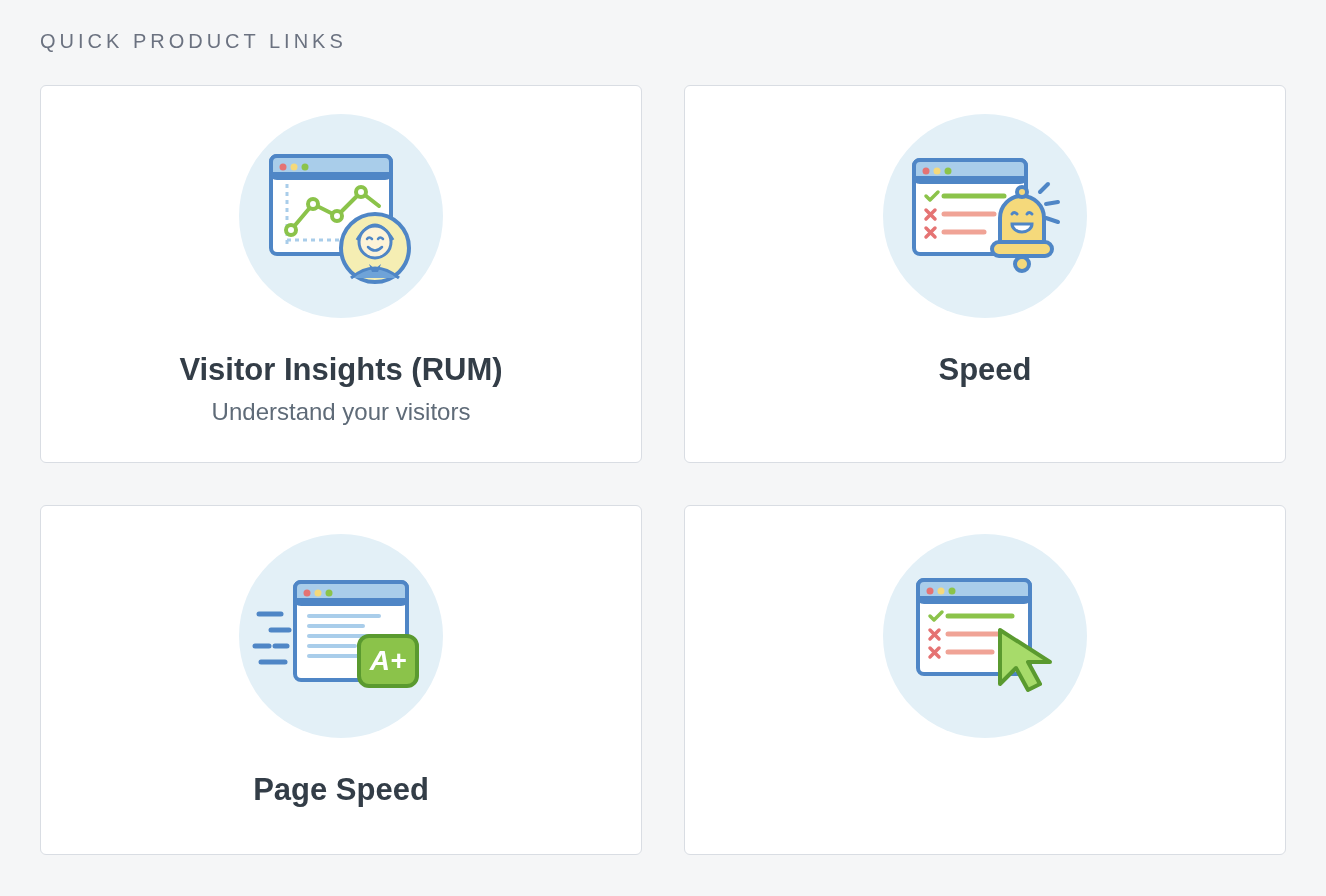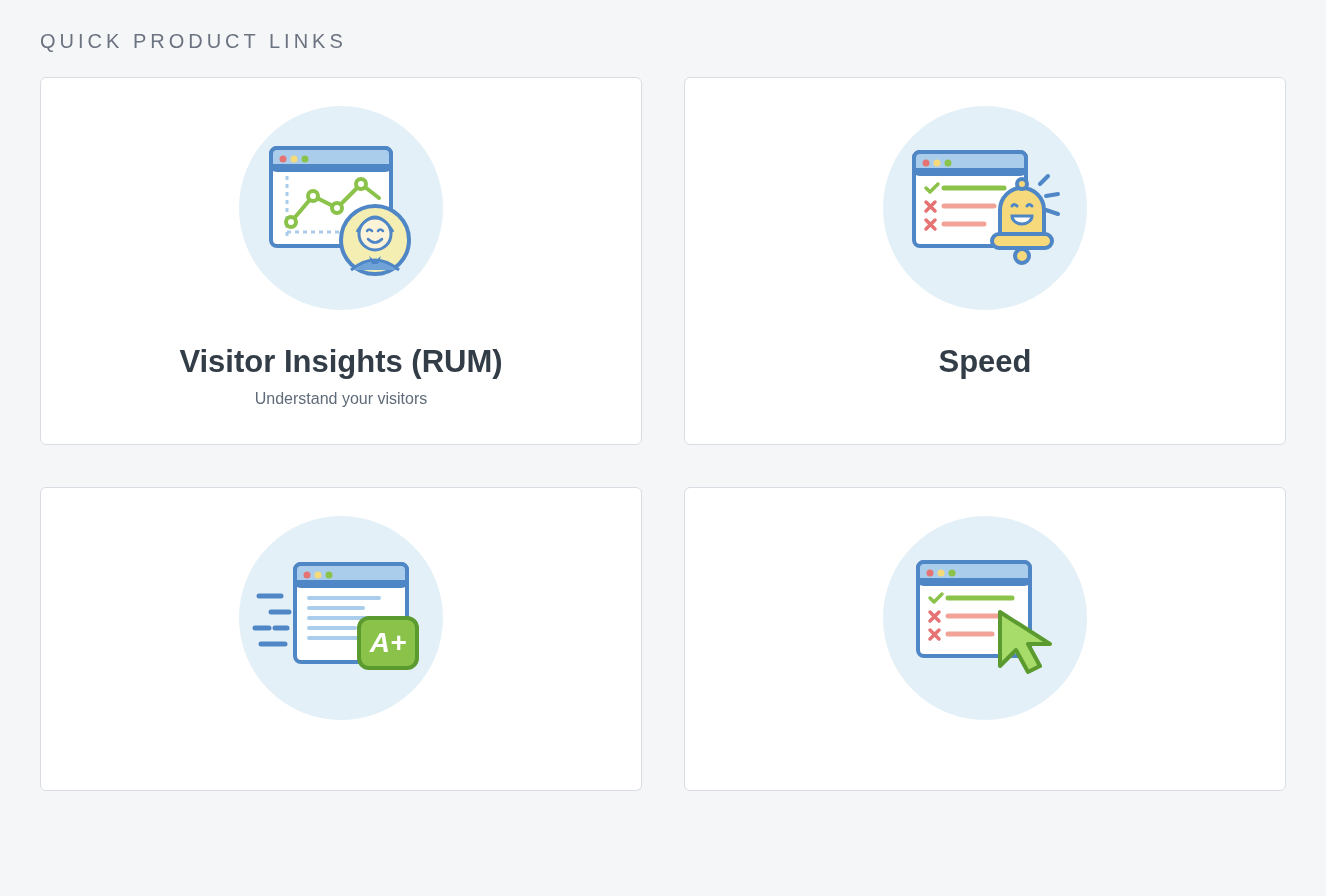--- a/index.html
+++ b/index.html
@@ -8,21 +8,21 @@
       font-family: -apple-system, BlinkMacSystemFont, "Segoe UI", Helvetica, Arial, sans-serif;
       padding: 30px 40px;
       width: 1326px;
     }
     .section-title {
       color: #6b7280;
       font-size: 20px;
       font-weight: 500;
       letter-spacing: 4px;
       text-transform: uppercase;
-      margin-bottom: 24px;
+      margin-bottom: 32px;
     }
     .card-grid {
       display: grid;
       grid-template-columns: 1fr 1fr;
       gap: 42px;
     }
     .card {
       background: #ffffff;
       border: 1px solid #d9dde3;
       border-radius: 6px;
@@ -44,21 +44,21 @@
       margin-bottom: 34px;
     }
     .card-title {
       color: #333d47;
       font-size: 31px;
       font-weight: 600;
       margin-bottom: 10px;
     }
     .card-sub {
       color: #5f6b78;
-      font-size: 16px;
+      font-size: 24px;
       font-weight: 400;
     }
     svg { display: block; }
   </style>
 </head>
 <body>
 
 <h2 class="section-title">QUICK PRODUCT LINKS</h2>
 
 <div class="card-grid">
@@ -158,20 +158,21 @@
         <line x1="58" y1="50" x2="128" y2="50" stroke="#a9cdea" stroke-width="4" stroke-linecap="round"></line>
         <line x1="58" y1="60" x2="112" y2="60" stroke="#a9cdea" stroke-width="4" stroke-linecap="round"></line>
         <line x1="58" y1="70" x2="138" y2="70" stroke="#a9cdea" stroke-width="4" stroke-linecap="round"></line>
         <line x1="58" y1="80" x2="104" y2="80" stroke="#a9cdea" stroke-width="4" stroke-linecap="round"></line>
         <line x1="58" y1="90" x2="120" y2="90" stroke="#a9cdea" stroke-width="4" stroke-linecap="round"></line>
 
         <rect x="108" y="70" width="58" height="50" rx="10" fill="#8bc34a" stroke="#5a9a2f" stroke-width="4"></rect>
         <text x="137" y="104" text-anchor="middle" font-family="Arial, sans-serif" font-style="italic" font-weight="600" font-size="28" fill="#ffffff">A+</text>
       </svg>
     </div>
+    <div class="card-title">Page Speed</div>
   </div>
 
   <div class="card">
     <div class="icon-circle">
       <svg width="170" height="140" viewBox="0 0 170 140">
 
         <rect x="18" y="14" width="112" height="94" rx="6" fill="#ffffff" stroke="#4f86c6" stroke-width="4"></rect>
         <rect x="18" y="14" width="112" height="22" rx="6" fill="#a9cdea" stroke="#4f86c6" stroke-width="4"></rect>
         <rect x="18" y="30" width="112" height="6" fill="#4f86c6"></rect>
         <circle cx="30" cy="25" r="3.5" fill="#e57373"></circle>

